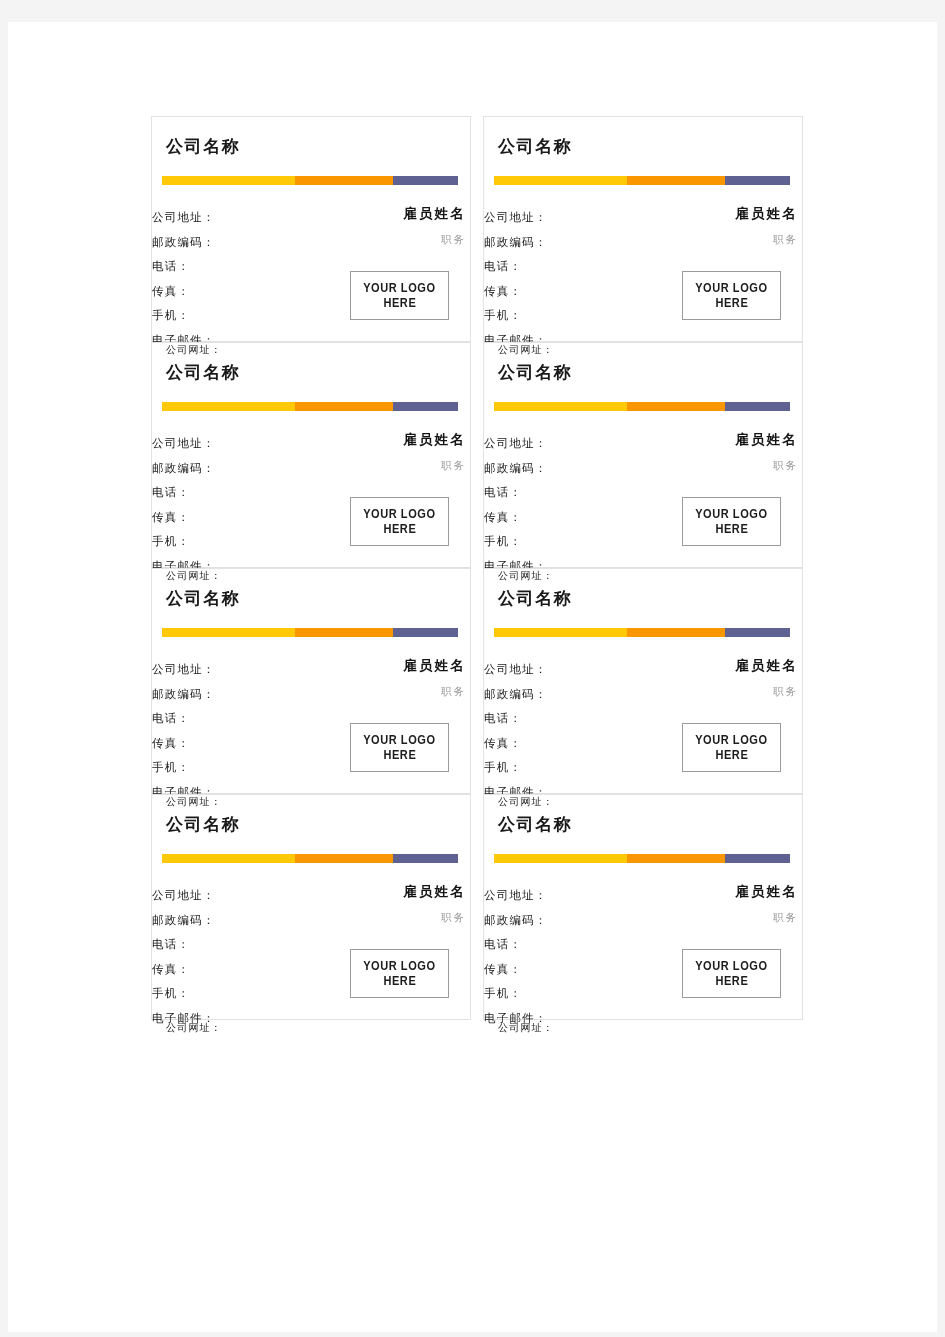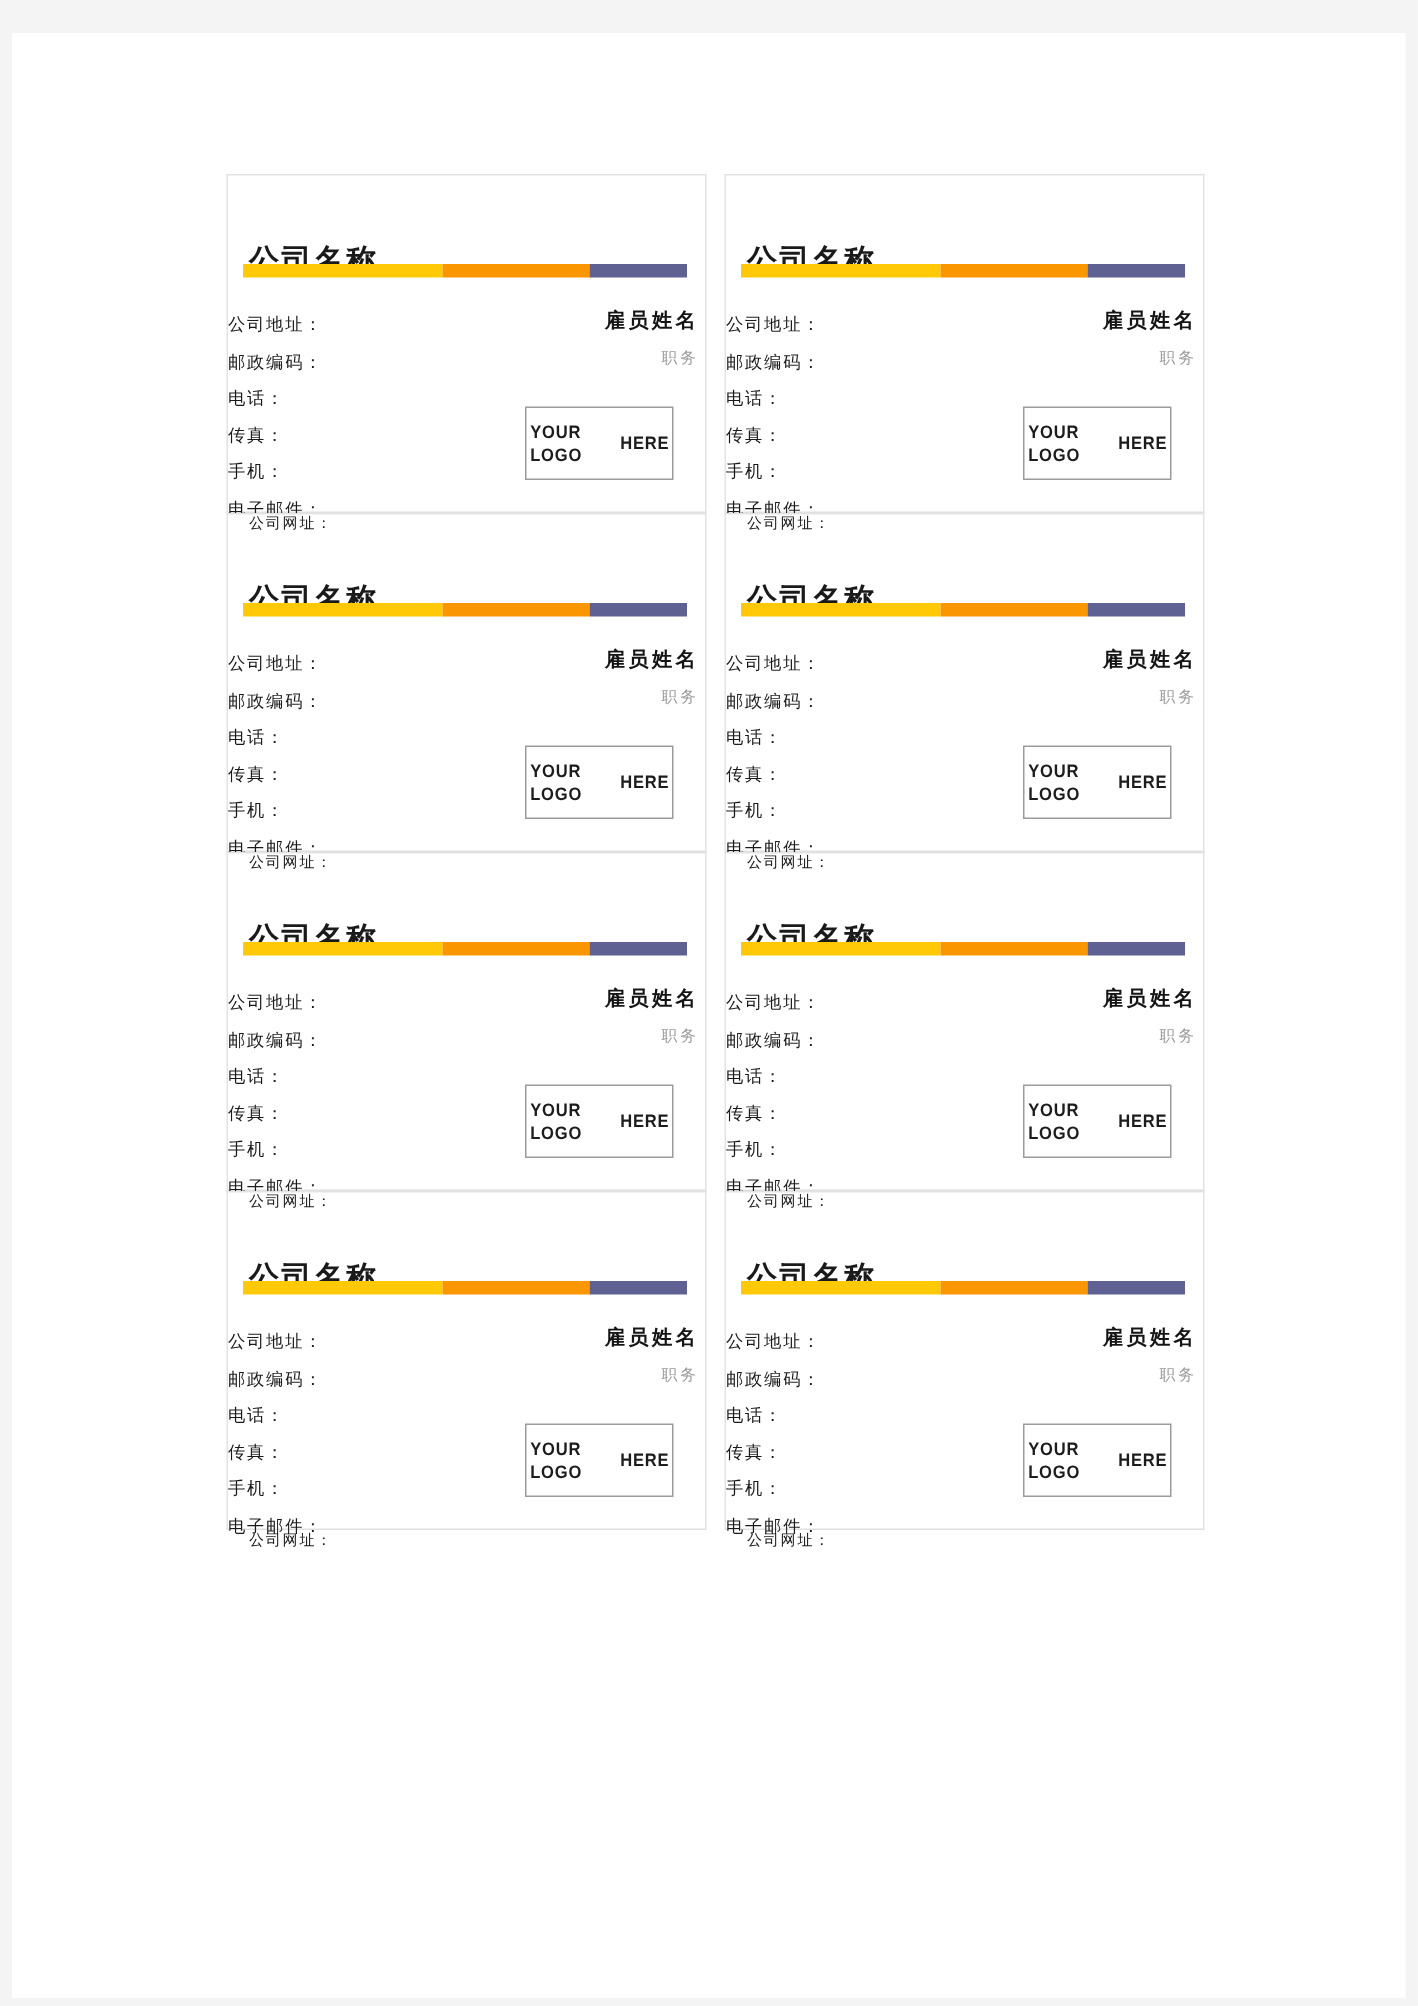--- a/index.html
+++ b/index.html
@@ -41,22 +41,22 @@
     width: 320px;
     height: 226px;
     border: 1px solid #e3e3e3;
     border-bottom: 1px solid #e0e0e0;
     background: #ffffff;
   }
 
   .card-title {
     position: absolute;
     left: 14px;
-    top: 43px;
-    font-size: 20px;
+    top: 18px;
+    font-size: 17px;
     font-weight: bold;
     color: #1a1a1a;
     letter-spacing: 1.6px;
     white-space: nowrap;
   }
   .color-bar {
     position: absolute;
     left: 10px;
     top: 59px;
     width: 296px;
@@ -117,21 +117,21 @@
   }
   .logo-box {
     position: absolute;
     left: 198px;
     top: 154px;
     width: 99px;
     height: 49px;
     border: 1.5px solid #9b9b9b;
     background: #ffffff;
     display: flex;
-    flex-direction: row;
+    flex-direction: column;
     align-items: center;
     justify-content: center;
     line-height: 15px;
   }
   .logo-line {
     font-family: "Liberation Sans Narrow", "Liberation Sans", sans-serif;
     font-size: 12px;
     font-weight: bold;
     color: #1c1c1c;
     letter-spacing: 0.6px;

